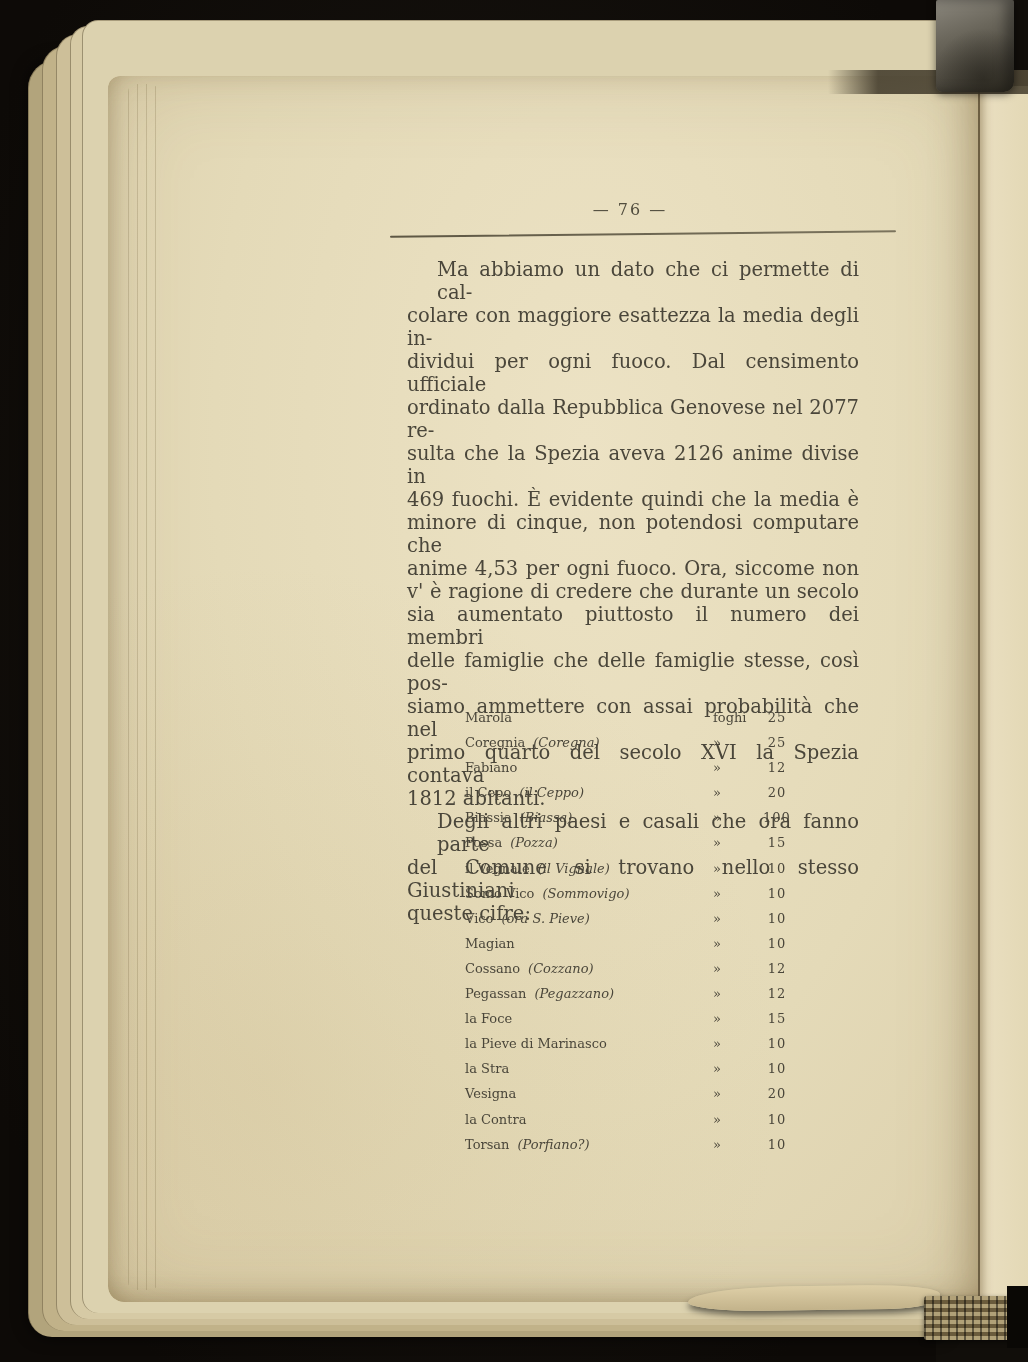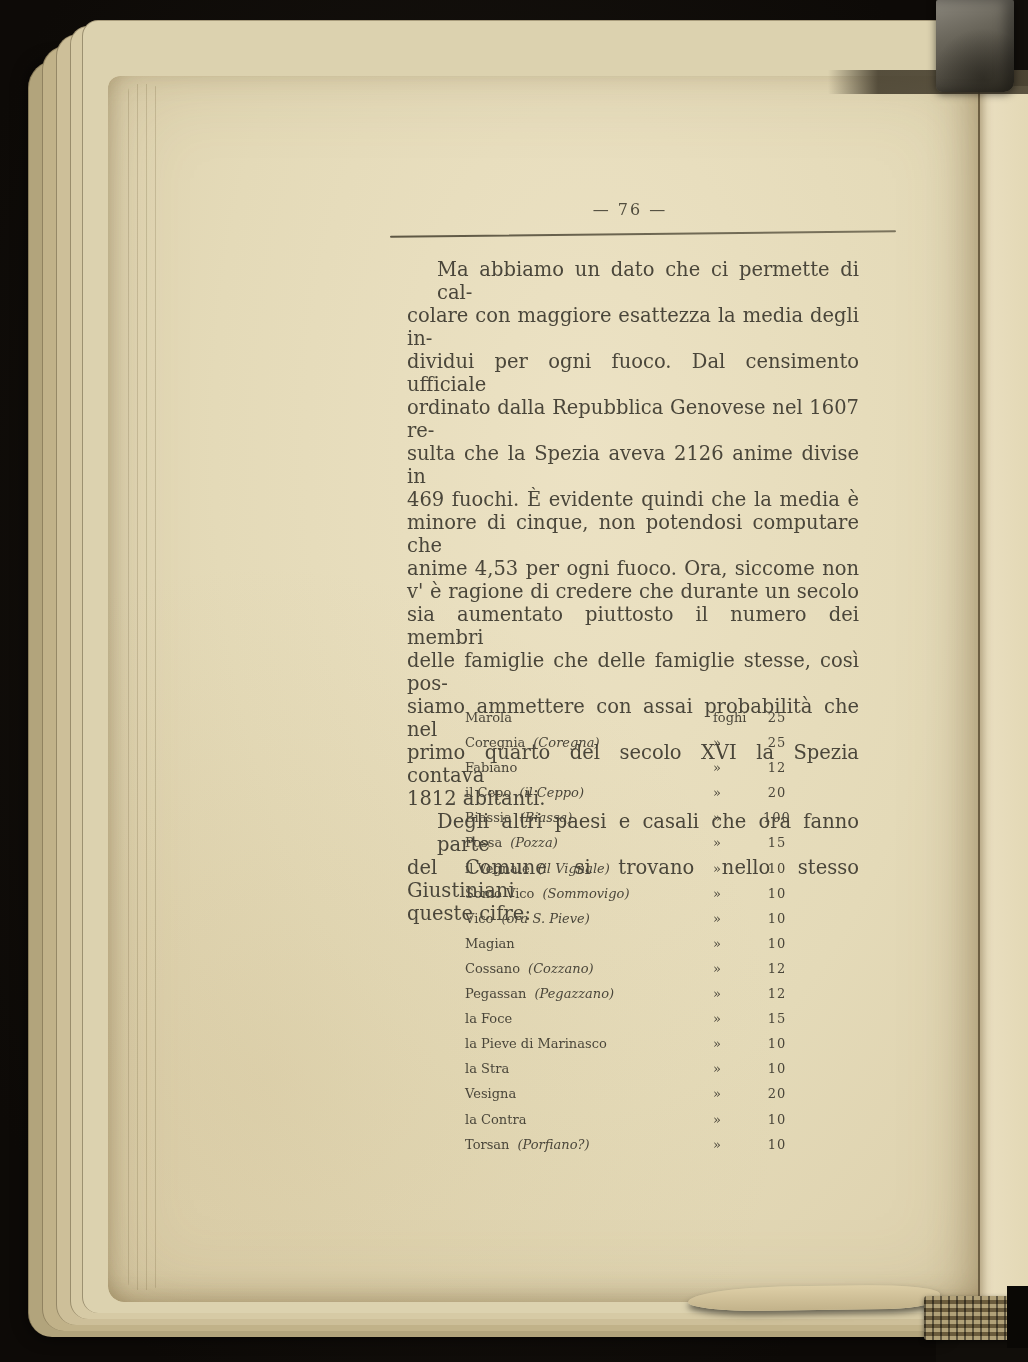--- a/index.html
+++ b/index.html
@@ -140,21 +140,21 @@
   <div class="page">
     <div class="content">
 
       <div class="pagenum">— 76 —</div>
       <div class="rule"></div>
 
       <div class="body">
         <div class="line indent">Ma abbiamo un dato che ci permette di cal-</div>
         <div class="line">colare con maggiore esattezza la media degli in-</div>
         <div class="line">dividui per ogni fuoco. Dal censimento ufficiale</div>
-        <div class="line">ordinato dalla Repubblica Genovese nel 1607 re-</div>
+        <div class="line">ordinato dalla Repubblica Genovese nel 2077 re-</div>
         <div class="line">sulta che la Spezia aveva 2126 anime divise in</div>
         <div class="line">469 fuochi. È evidente quindi che la media è</div>
         <div class="line">minore di cinque, non potendosi computare che</div>
         <div class="line">anime 4,53 per ogni fuoco. Ora, siccome non</div>
         <div class="line">v' è ragione di credere che durante un secolo</div>
         <div class="line">sia aumentato piuttosto il numero dei membri</div>
         <div class="line">delle famiglie che delle famiglie stesse, così pos-</div>
         <div class="line">siamo ammettere con assai probabilità che nel</div>
         <div class="line">primo quarto del secolo XVI la Spezia contava</div>
         <div class="line last">1812 abitanti.</div>

